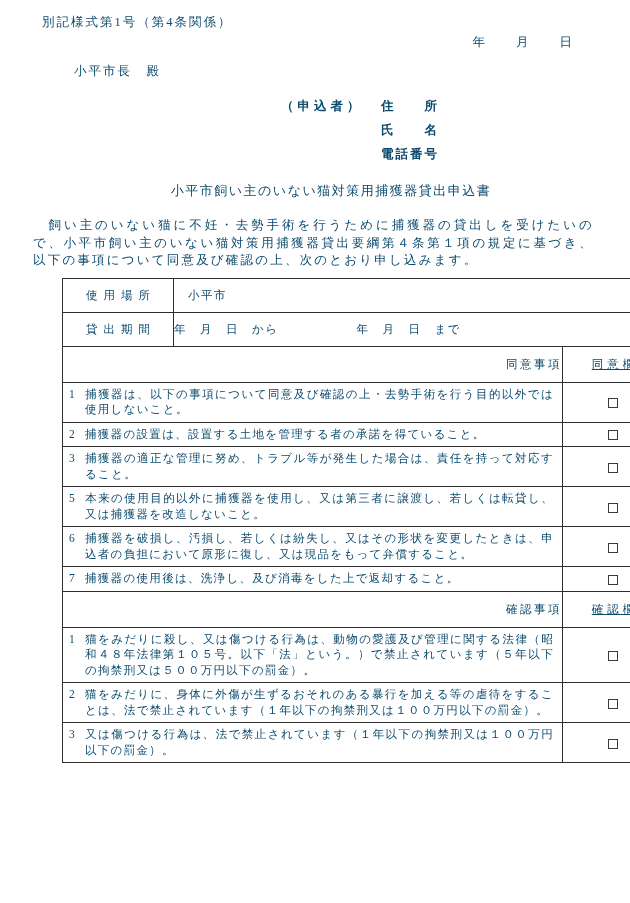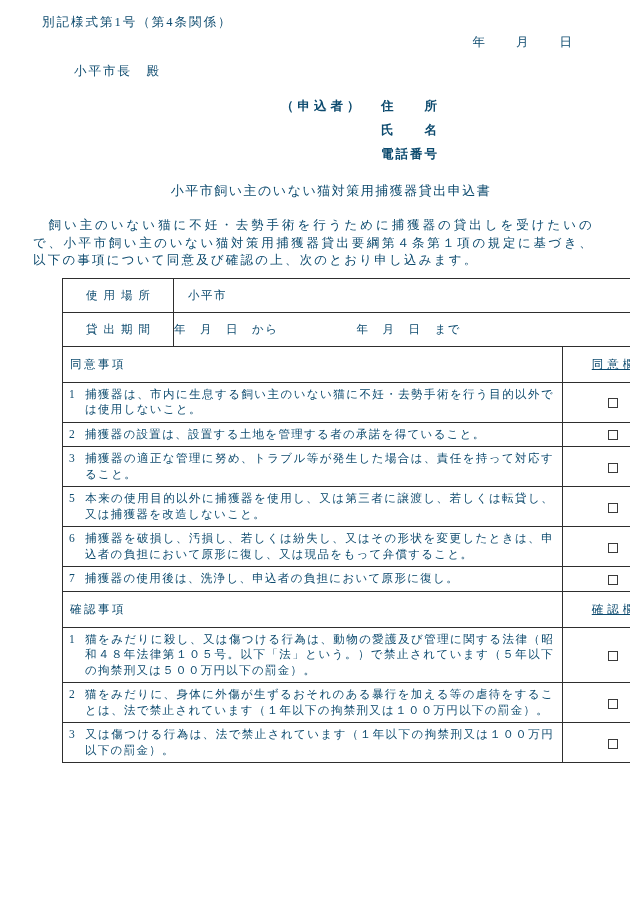--- a/index.html
+++ b/index.html
@@ -79,23 +79,23 @@
     padding: 9px 6px 9px 14px;
     letter-spacing: 1.5px;
   }
   .period-cell {
     text-align: left;
     white-space: pre;
     letter-spacing: 1.5px;
     padding-left: 0;
   }
   .section-header {
-    text-align: left;
+    text-align: right;
     letter-spacing: 2.5px;
-    padding: 10px 7px;
+    padding: 10px 0;
   }
   .col-header {
     text-align: center;
     letter-spacing: 4px;
     padding: 10px 0 10px 4px;
     text-decoration: underline;
   }
   .item-cell {
     padding: 4px 8px 4px 6px;
     line-height: 15.5px;
@@ -154,21 +154,21 @@
         <td class="value-cell period-cell" colspan="2">年　月　日　から　　　　　　年　月　日　まで</td>
       </tr>
 
       <tr>
         <td class="section-header" colspan="2">同意事項</td>
         <td class="col-header">同意欄</td>
       </tr>
 
       <tr>
         <td class="item-cell" colspan="2">
-          <div class="item-text"><span class="item-no">1</span><span>捕獲器は、市内に生息する飼い主のいない猫に不妊・去勢手術を行う目的以外では使用しないこと。</span></div>
+          <div class="item-text"><span class="item-no">1</span><span>捕獲器は、以下の事項について同意及び確認の上・去勢手術を行う目的以外では使用しないこと。</span></div>
         </td>
         <td class="check-cell"><span class="checkbox"></span></td>
       </tr>
       <tr>
         <td class="item-cell" colspan="2">
           <div class="item-text"><span class="item-no">2</span><span>捕獲器の設置は、設置する土地を管理する者の承諾を得ていること。</span></div>
         </td>
         <td class="check-cell"><span class="checkbox"></span></td>
       </tr>
       <tr>
@@ -184,21 +184,21 @@
         <td class="check-cell"><span class="checkbox"></span></td>
       </tr>
       <tr>
         <td class="item-cell" colspan="2">
           <div class="item-text"><span class="item-no">6</span><span>捕獲器を破損し、汚損し、若しくは紛失し、又はその形状を変更したときは、申込者の負担において原形に復し、又は現品をもって弁償すること。</span></div>
         </td>
         <td class="check-cell"><span class="checkbox"></span></td>
       </tr>
       <tr>
         <td class="item-cell" colspan="2">
-          <div class="item-text"><span class="item-no">7</span><span>捕獲器の使用後は、洗浄し、申込者の負担において原形に復し。</span></div>
+          <div class="item-text"><span class="item-no">7</span><span>捕獲器の使用後は、洗浄し、及び消毒をした上で返却すること。</span></div>
         </td>
         <td class="check-cell"><span class="checkbox"></span></td>
       </tr>
 
       <tr>
         <td class="section-header" colspan="2">確認事項</td>
         <td class="col-header">確認欄</td>
       </tr>
 
       <tr>

